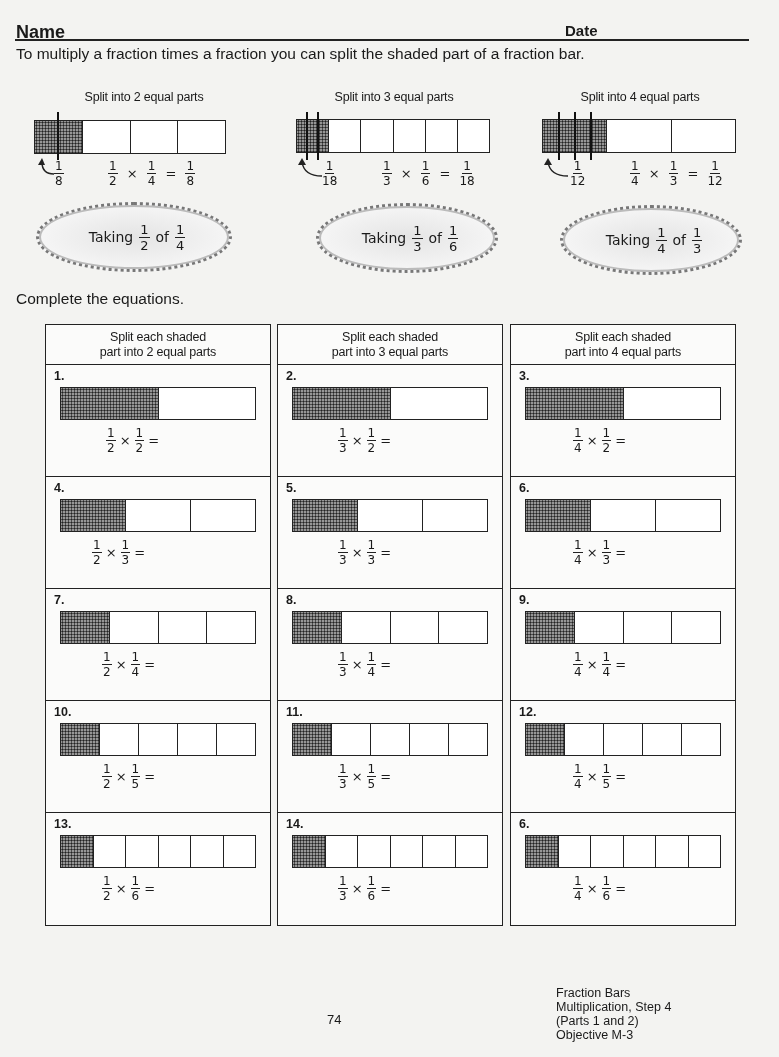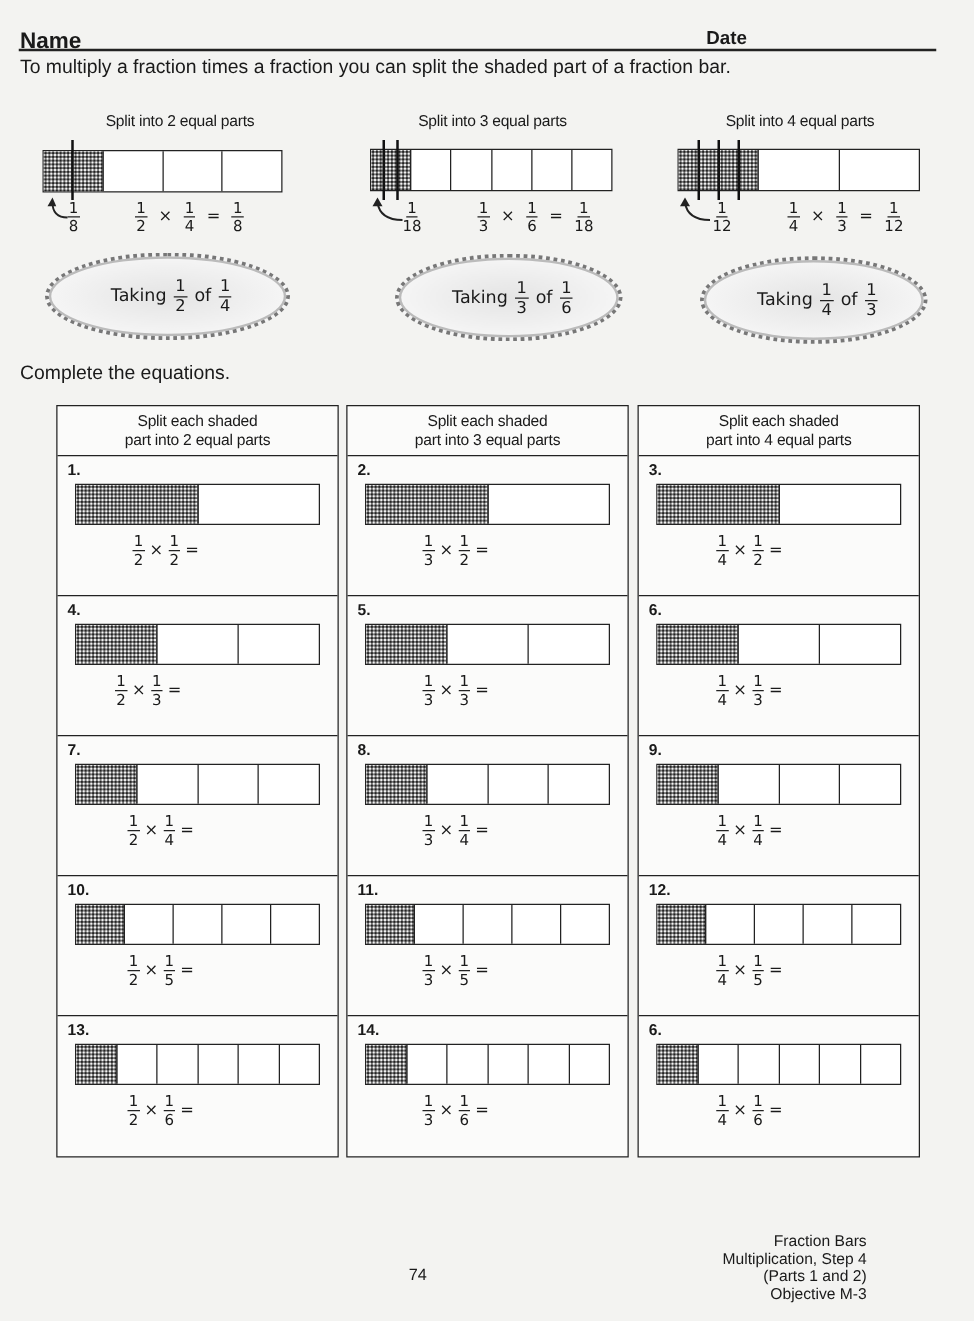--- a/index.html
+++ b/index.html
@@ -55,21 +55,21 @@
   .col { position: absolute; top: 324px; width: 226px; border: 1.5px solid #222; box-sizing: border-box; background: #fbfbfa; }
   .col-head { height: 40px; border-bottom: 1.5px solid #222; text-align: center; font-size: 12.5px; line-height: 15px; padding-top: 5px; box-sizing: border-box; letter-spacing: -0.2px; }
   .cell { position: relative; height: 112px; border-bottom: 1.5px solid #222; box-sizing: border-box; }
   .cell:last-child { border-bottom: none; }
   .cell .num-label { position: absolute; left: 8px; top: 4px; font-weight: bold; font-size: 12.5px; }
   .cell .bar { left: 14px; top: 22px; width: 196px; height: 33px; }
   .cell .eq { top: 62px; }
   .cell .eq .frac .num, .cell .eq .frac .den { font-size: 12px; }
 
   .page-num { left: 327px; top: 1012px; font-size: 13px; }
-  .footer { left: 578px; top: 986px; font-size: 12.5px; line-height: 14px; text-align: right; }
+  .footer { left: 556px; top: 986px; font-size: 12.5px; line-height: 14px; }
 </style>
 </head>
 <body>
 
 <div class="abs name-label">Name</div>
 <div class="abs date-label">Date</div>
 <div class="header-line"></div>
 
 <div class="abs intro">To multiply a fraction times a fraction you can split the shaded part of a fraction bar.</div>
 

